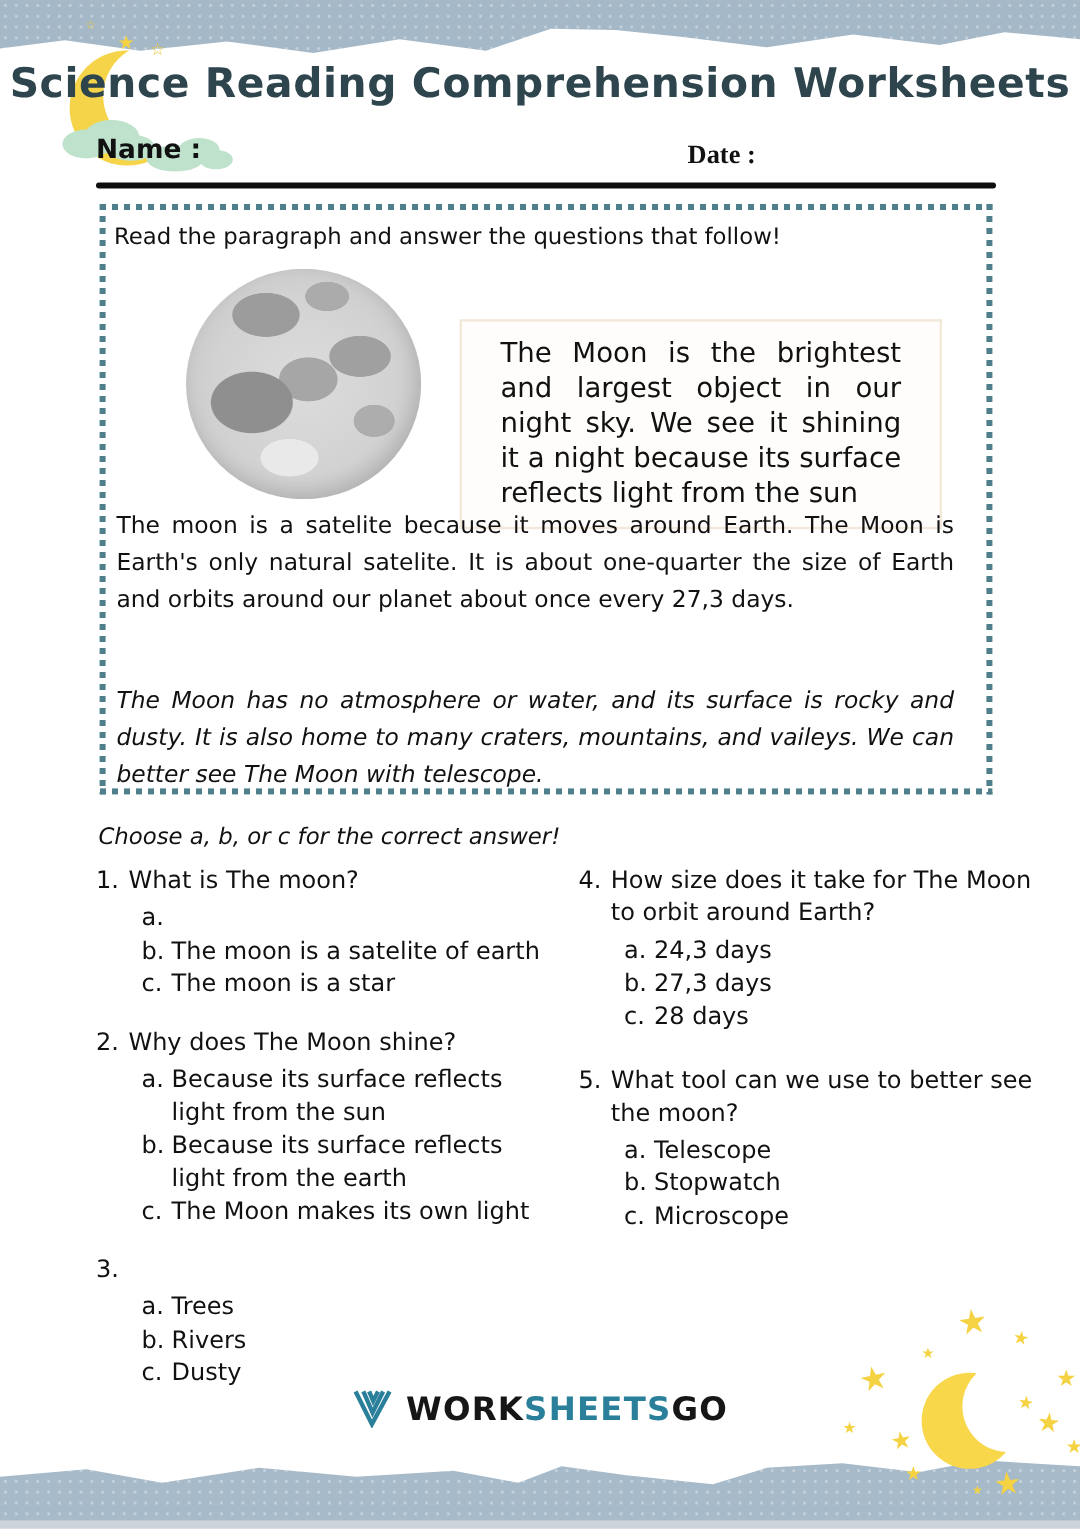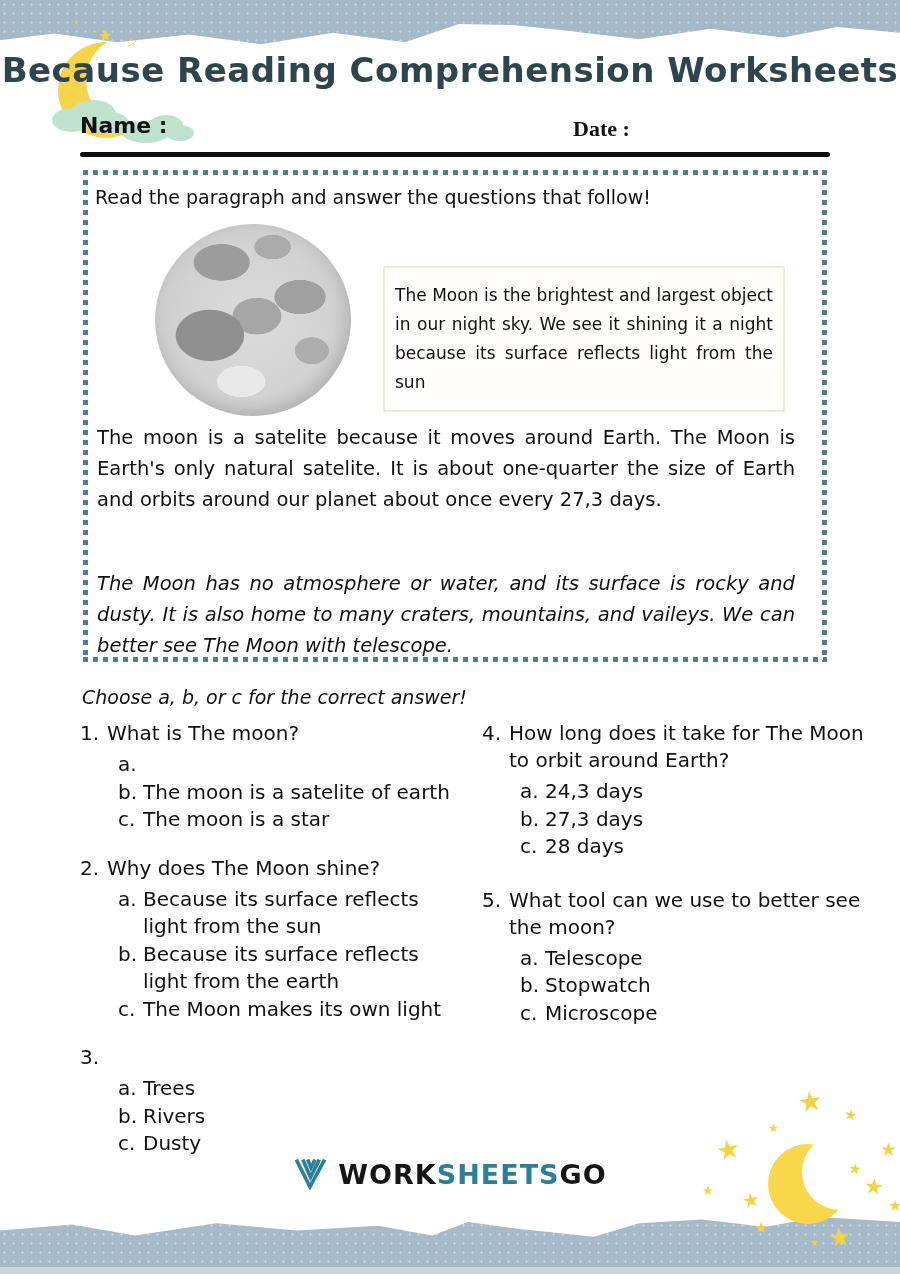--- a/index.html
+++ b/index.html
@@ -42,21 +42,21 @@
       radial-gradient(ellipse 40px 30px at 52% 48%, #a6a6a6 0 60%, transparent 62%),
       radial-gradient(ellipse 42px 28px at 74% 38%, #a0a0a0 0 60%, transparent 62%),
       radial-gradient(ellipse 28px 22px at 80% 66%, #adadad 0 60%, transparent 62%),
       radial-gradient(ellipse 34px 22px at 44% 82%, #e9e9e9 0 70%, transparent 72%),
       radial-gradient(circle at 50% 50%, #dcdcdc 0%, #d2d2d2 55%, #c3c3c3 88%, #bdbdbd 100%);
     box-shadow:inset -4px -6px 14px rgba(0,0,0,.12); }
 
   .passage-title { position:absolute; left:300px; top:58px; width:402px; text-align:center;
      font-size:20px; font-weight:700; color:#111; }
   .intro-box { position:absolute; left:300px; top:96px; width:402px; border:2px solid #f3e9da;
-     background:#fffdfb; padding:13px 10px; font-size:17px; line-height:29px; color:#111;
+     background:#fffdfb; padding:13px 32px; font-size:23px; line-height:29px; color:#111;
      text-align:justify; text-align-last:left; }
   .para { position:absolute; left:14px; width:698px; font-size:19.5px; line-height:31px; color:#111;
      text-align:justify; text-align-last:left; }
   .para-2 { top:252px; }
   .para-3 { top:398px;font-style:italic; }
 
   
   .choose-instruction { position:absolute; left:82px; top:686px; font-size:19px; font-style:italic; color:#111; z-index:2; }
   .quiz-col { position:absolute; top:720px; z-index:2; }
   .quiz-col-left { left:80px; width:410px; }
@@ -104,21 +104,21 @@
       <ellipse cx="63" cy="103" rx="20" ry="11"></ellipse>
       <ellipse cx="100" cy="112" rx="24" ry="11"></ellipse>
       <ellipse cx="120" cy="105" rx="17" ry="10"></ellipse>
       <ellipse cx="134" cy="113" rx="14" ry="8"></ellipse>
     </g>
   </svg>
   <span class="star" style="left:98px;top:28px;font-size:16px;">★</span>
   <span class="star outline" style="left:125px;top:35px;font-size:14px;">☆</span>
   <span class="star outline" style="left:71px;top:17px;font-size:10px;">☆</span>
 
-  <h1 class="page-title">Because Reading Comprehension Worksheets</h1>
+  <h1 class="page-title">Science Reading Comprehension Worksheets</h1>
   <div class="name-label">Name :</div>
   <div class="date-label">Date :</div>
   <div class="header-rule"></div>
 
   <div class="dashed-box">
     <div class="read-instruction">Read the paragraph and answer the questions that follow!</div>
     <div class="moon-photo"></div>
     <div class="intro-box">The Moon is the brightest and largest object in our night sky. We see it shining it a night because its surface reflects light from the sun</div>
     <p class="para para-2">The moon is a satelite because it moves around Earth. The Moon is Earth's only natural satelite. It is about one-quarter the size of Earth and orbits around our planet about once every 27,3 days.</p>
     <p class="para para-3">The Moon has no atmosphere or water, and its surface is rocky and dusty. It is also home to many craters, mountains, and vaileys. We can better see The Moon with telescope.</p>
@@ -188,21 +188,21 @@
         </div>
       </div>
     </div>
   </div>
 
   <div class="quiz-col quiz-col-right">
 
     <div class="question" style="margin-bottom:26px;">
       <div class="q-head">
         <span class="q-num">4.</span>
-        <span class="q-text">How long does it take for The Moon to orbit around Earth?</span>
+        <span class="q-text">How size does it take for The Moon to orbit around Earth?</span>
       </div>
       <div class="opts">
         <div class="opt">
           <span class="opt-letter">a.</span>
           <span class="opt-text">24,3 days</span>
         </div>
         <div class="opt">
           <span class="opt-letter">b.</span>
           <span class="opt-text">27,3 days</span>
         </div>

